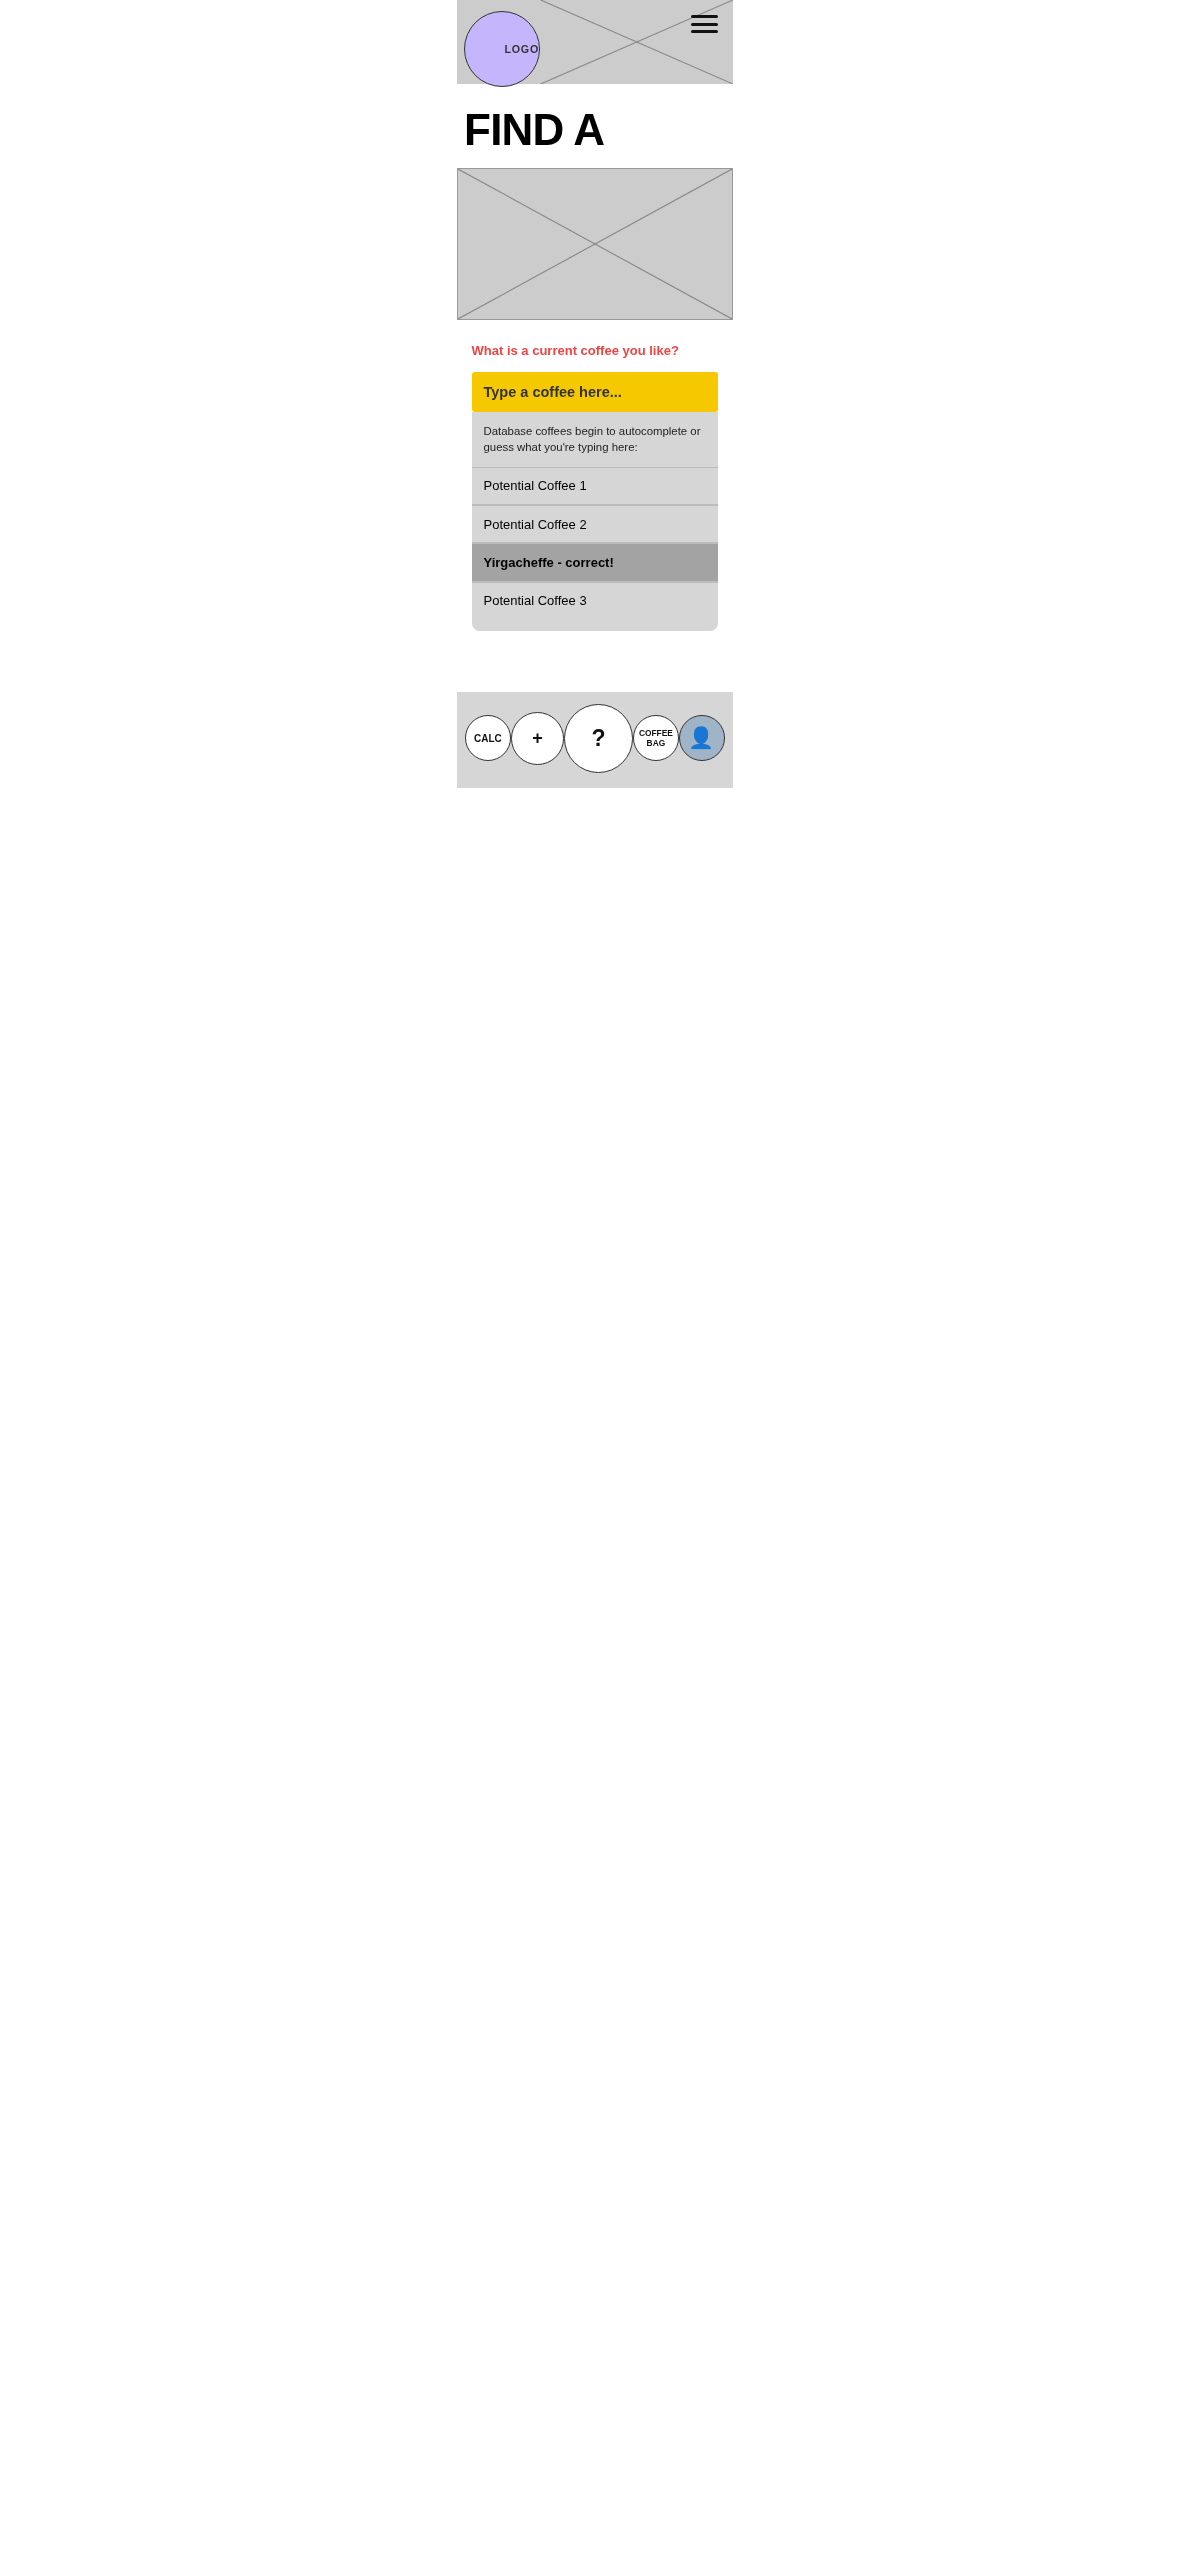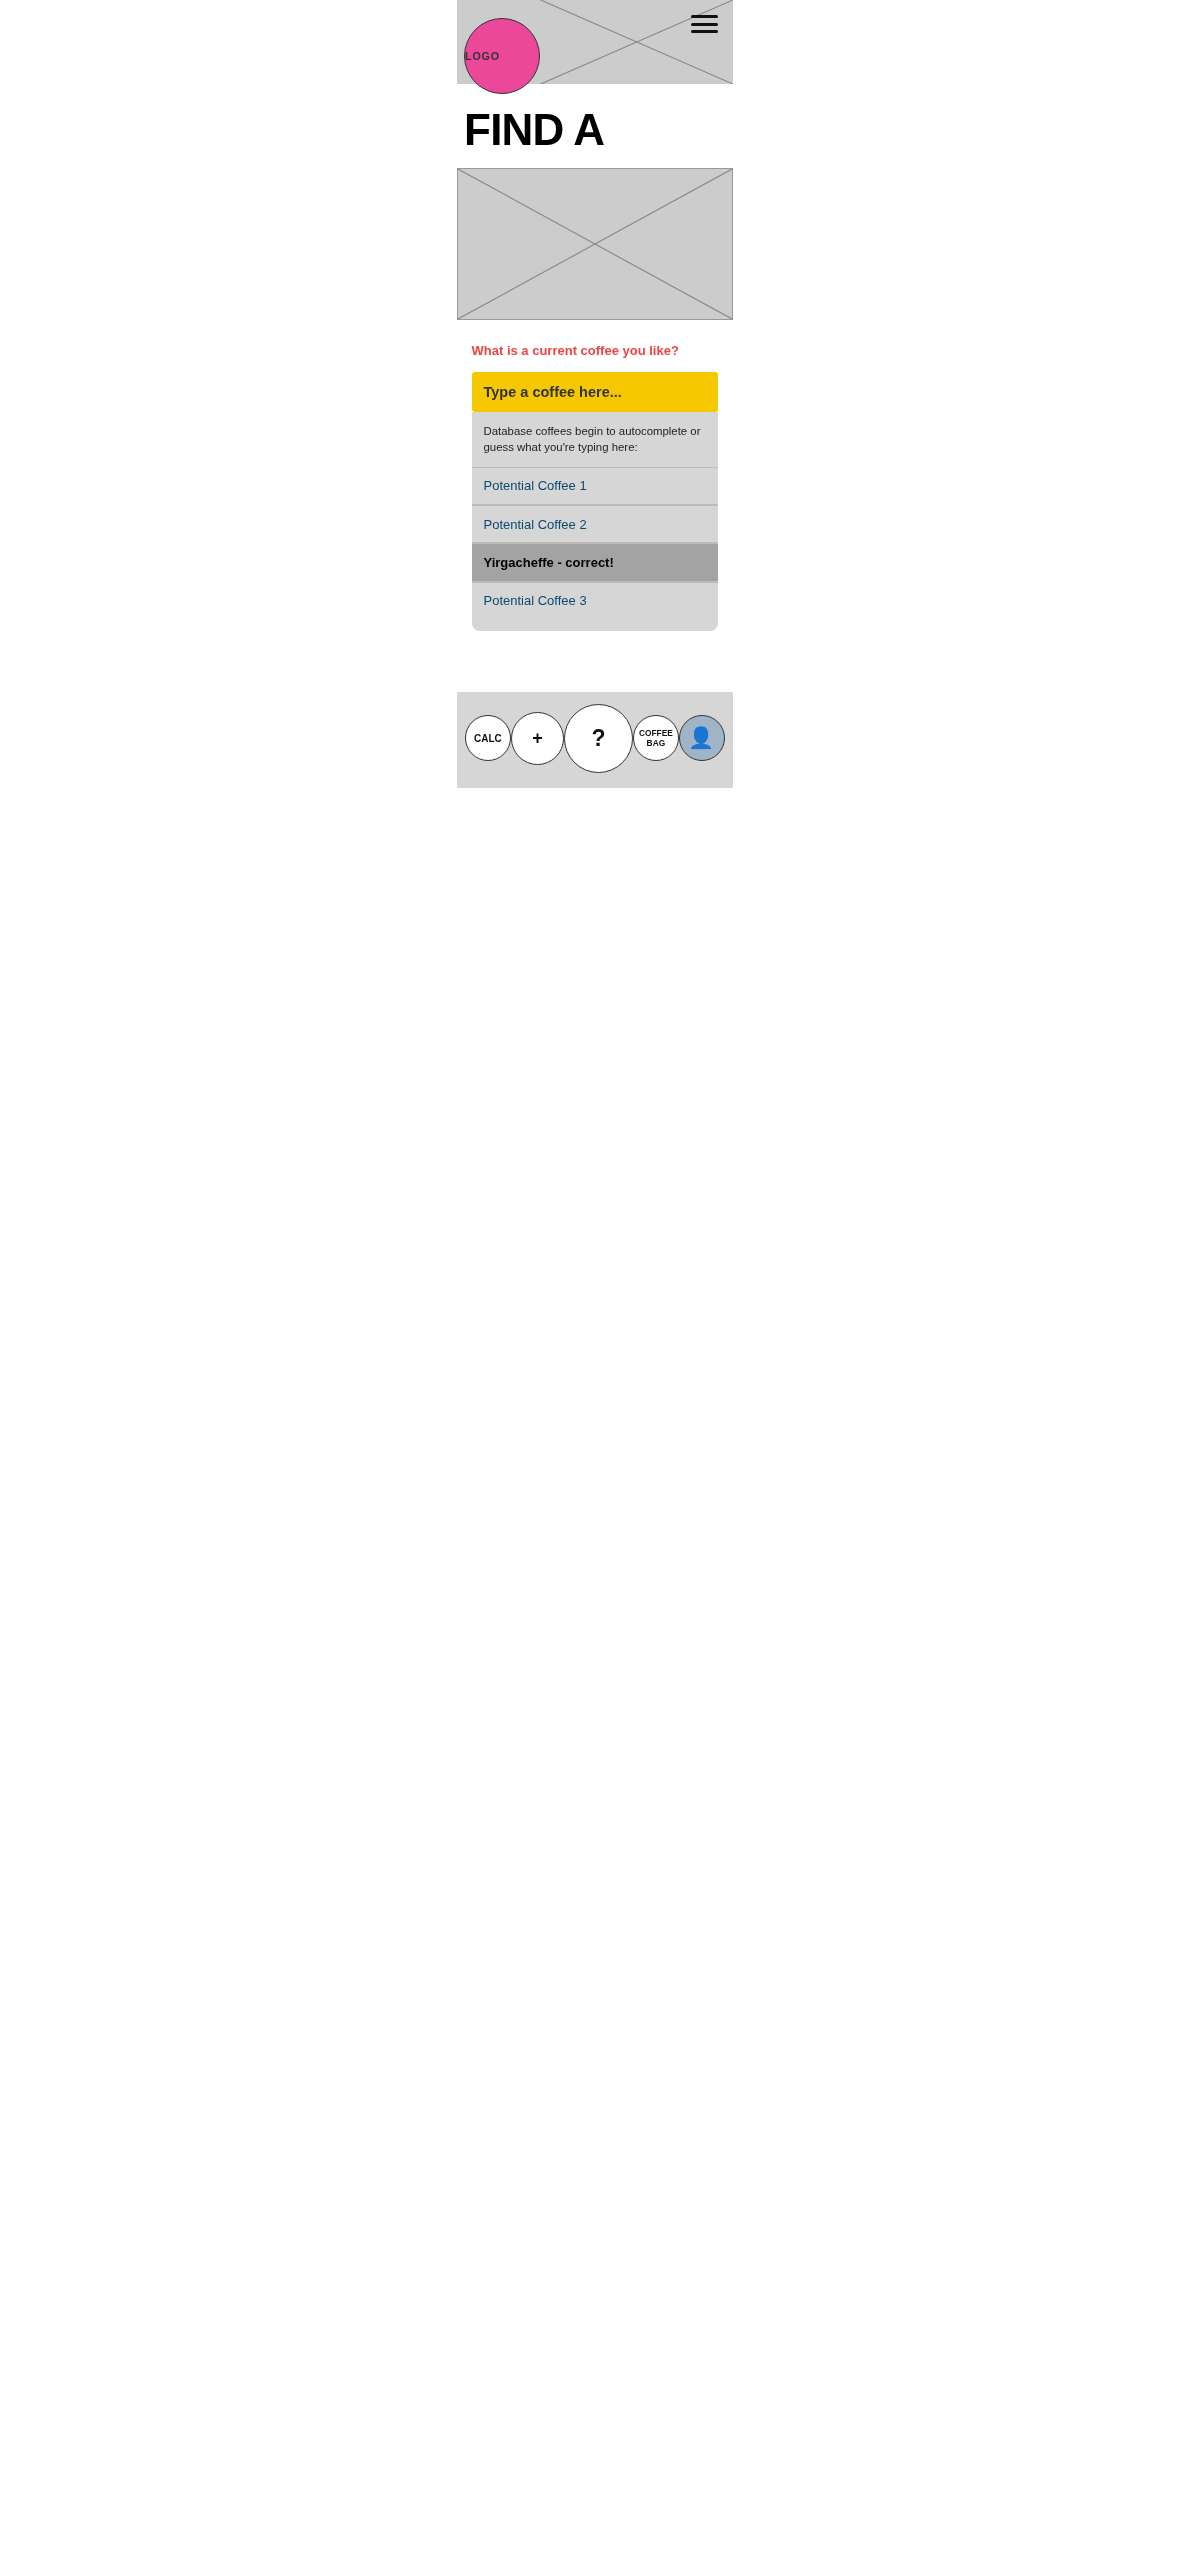--- a/index.html
+++ b/index.html
@@ -25,30 +25,30 @@
       top: 0; left: 0; right: 0; bottom: 0;
       background: #cccccc;
       overflow: hidden;
     }
     .header-image-placeholder svg {
       width: 100%;
       height: 100%;
     }
     .logo-circle {
       position: absolute;
-      top: 18px;
+      top: 11px;
       left: 7.6px;
       width: 76px;
       height: 76px;
       border-radius: 50%;
-      background: #ec4899;
+      background: #c4b5fd;
       border: 1.5px solid #333;
       display: flex;
       align-items: center;
-      justify-content: flex-start;
+      justify-content: flex-end;
       z-index: 10;
       font-size: 10.7px;
       font-weight: bold;
       letter-spacing: 0.8px;
       color: #333;
     }
     .hamburger {
       position: absolute;
       top: 15px;
       right: 15px;
@@ -121,21 +121,21 @@
     }
     .dropdown-hint {
       font-size: 11.4px;
       color: #222;
       padding: 0 12px 10.7px 12px;
       line-height: 1.4;
     }
     .dropdown-item {
       padding: 10.7px 12px;
       font-size: 13px;
-      color: #0c4a6e;
+      color: #000000;
       background: transparent;
       cursor: pointer;
       border-top: 0.8px solid #bbb;
     }
     .dropdown-item:first-of-type {
       border-top: none;
     }
     .dropdown-item.highlighted {
       background: #a3a3a3;
       color: #000;

